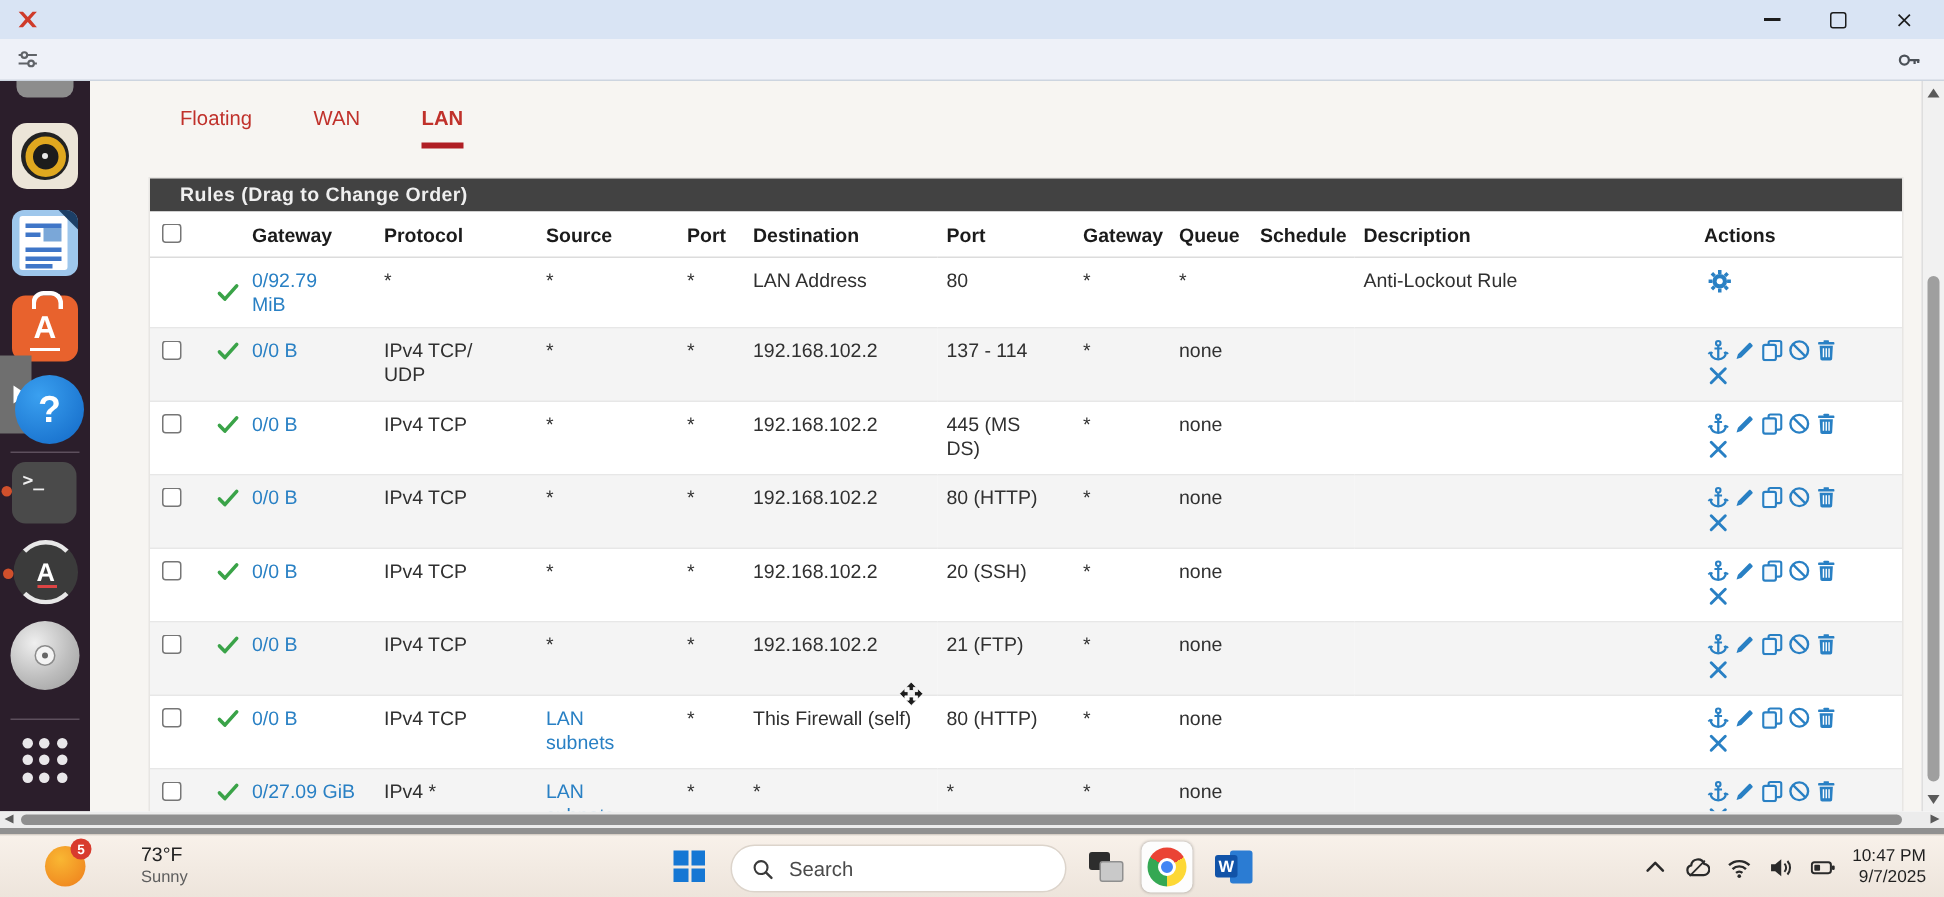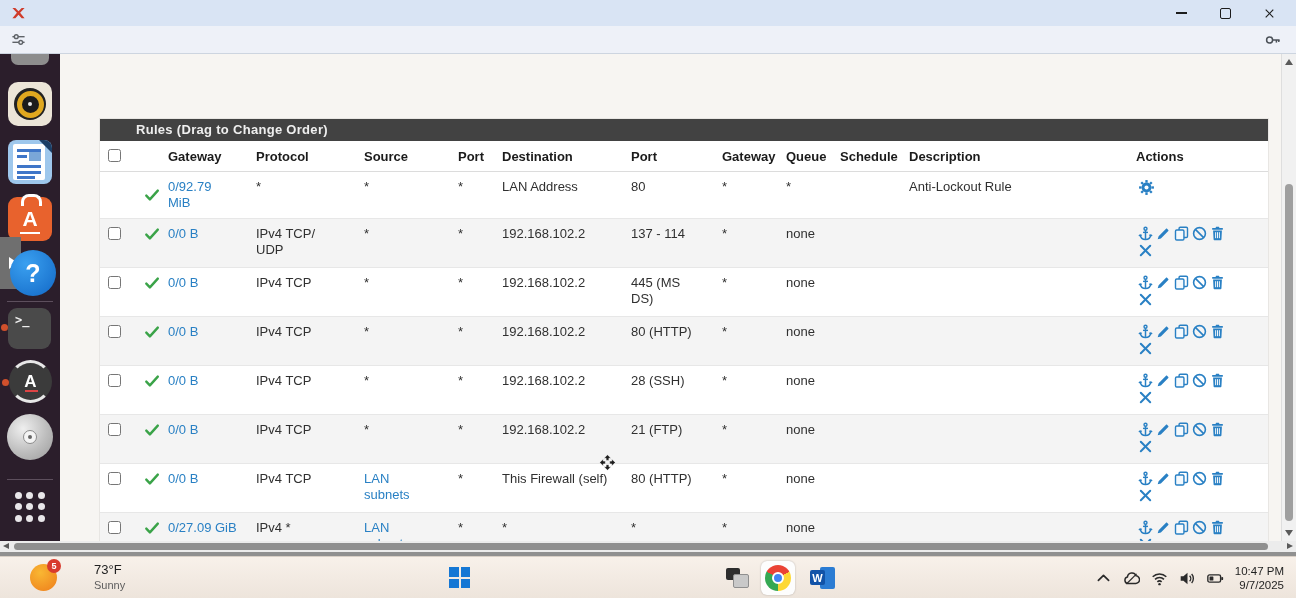--- a/index.html
+++ b/index.html
@@ -71,21 +71,21 @@
   .appgrid i{width:7px;height:7px;border-radius:50%;background:#e9e7ea}
 
   
   .page{position:absolute;left:60px;top:0;right:14px;bottom:0;background:#f7f5f2;overflow:hidden}
   .tabs{position:absolute;top:17px;left:60px;display:flex;gap:41px}
   .tab{color:var(--red);font-size:13.5px;padding-bottom:9px;cursor:pointer}
   .tab.active{border-bottom:4px solid #b01e24;font-weight:bold}
   .panel{position:absolute;top:65px;left:40px;width:1168px;background:#fff;
          box-shadow:0 0 0 1px #e8e6e3}
   .panel-hd{height:22px;line-height:22px;background:var(--phd);color:#efefef;
-            font-size:13px;font-weight:bold;padding-left:36px;letter-spacing:.3px}
+            font-size:13px;font-weight:bold;padding-left:20px;letter-spacing:.3px}
   table.rules{border-collapse:collapse;table-layout:fixed;width:1168px;font-size:13px;color:#303030;background:#fff}
   col.w0{width:38px}col.w1{width:112px}col.w2{width:108px}col.w3{width:94px}
   col.w4{width:44px}col.w5{width:129px}col.w6{width:91px}col.w7{width:64px}
   col.w8{width:54px}col.w9{width:69px}col.w10{width:227px}col.w11{width:138px}
   .rules th{text-align:left;font-weight:bold;color:#1b1b1b;padding:7px 6px 6px;border-bottom:1px solid #dcdcdc}
   .rules th.indent{padding-left:30px}
   .rules td{vertical-align:top;padding:7px 6px;border-bottom:1px solid #e7e7e7;line-height:16px}
   .rules tbody tr{height:46px}
   .rules tbody tr.first{height:42px}
   .rules tbody tr:nth-child(even){background:#f4f4f4}
@@ -337,20 +337,25 @@
         <i></i>
         <i></i>
         <i></i>
         <i></i>
         <i></i>
         <i></i>
     </div>
   </div>
 
   <div class="page">
+    <div class="tabs">
+      <div class="tab">Floating</div>
+      <div class="tab">WAN</div>
+      <div class="tab active">LAN</div>
+    </div>
     <div class="panel">
       <div class="panel-hd">Rules (Drag to Change Order)</div>
       <table class="rules">
         <colgroup>
           <col class="w0">
             <col class="w1">
             <col class="w2">
             <col class="w3">
             <col class="w4">
             <col class="w5">
@@ -599,21 +604,21 @@
               <td>
                 <div>*</div>
               </td>
               <td>
                 <div>*</div>
               </td>
               <td>
                 <div class="dest">192.168.102.2</div>
               </td>
               <td>
-                <div class="dport">28 (SSH)</div>
+                <div class="dport">20 (SSH)</div>
               </td>
               <td>
                 <div>*</div>
               </td>
               <td>
                 <div>none</div>
               </td>
               <td>
                 <div></div>
               </td>
@@ -825,20 +830,26 @@
   <div class="wtext">
     <div class="wtemp">73°F</div>
     <div class="wcond">Sunny</div>
   </div>
   <div class="winlogo">
       <i></i>
       <i></i>
       <i></i>
       <i></i>
     </div>
+  <div class="searchpill">
+    <svg>
+        <use href="#i-mag"></use>
+      </svg>
+    <span class="searchtxt">Search</span>
+  </div>
   <div class="taskview">
     <span class="tv-back"></span>
       <span class="tv-front"></span>
   </div>
   <div class="chrometile">
     <span class="chromeball"></span>
   </div>
 
   <div class="wordtile">
     <span class="word-page"></span>

